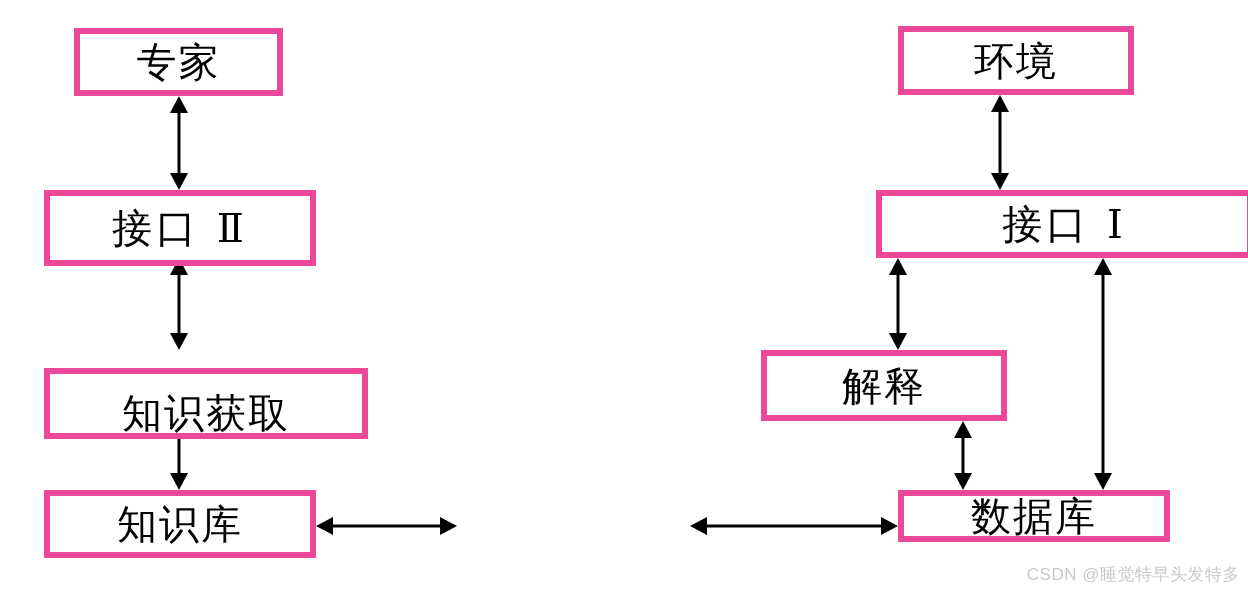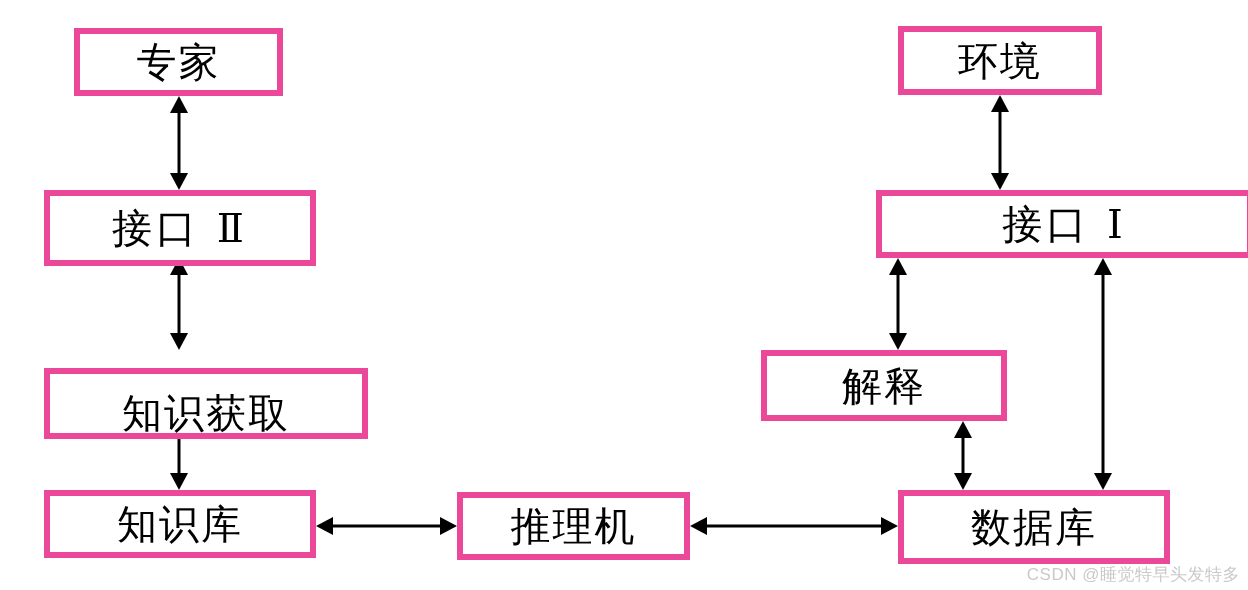--- a/index.html
+++ b/index.html
@@ -133,35 +133,32 @@
   </div>
 
   <div class="node" style="left:44px; top:368px; width:324px; height:71px;align-items:flex-end;">
     <span class="node-label">知识获取</span>
   </div>
 
   <div class="node" style="left:44px; top:490px; width:272px; height:68px;">
     <span class="node-label">知识库</span>
   </div>
 
-  <div class="node" style="left:457px; top:492px; width:233px; height:68px;">
-    <span class="node-label">推理机</span>
-  </div>
 
-  <div class="node" style="left:898px; top:26px; width:204px; height:69px;">
+  <div class="node" style="left:898px; top:26px; width:236px; height:69px;">
     <span class="node-label">环境</span>
   </div>
 
   <div class="node" style="left:876px; top:190px; width:377px; height:68px;">
     <span class="node-label small-gap">接口 Ⅰ</span>
   </div>
 
   <div class="node" style="left:761px; top:350px; width:246px; height:71px;">
     <span class="node-label">解释</span>
   </div>
 
-  <div class="node" style="left:898px; top:490px; width:272px; height:74px;">
+  <div class="node" style="left:898px; top:490px; width:272px; height:52px;">
     <span class="node-label">数据库</span>
   </div>
 
   <div id="watermark">CSDN @睡觉特早头发特多</div>
 
 </div>
 
 </body></html>

